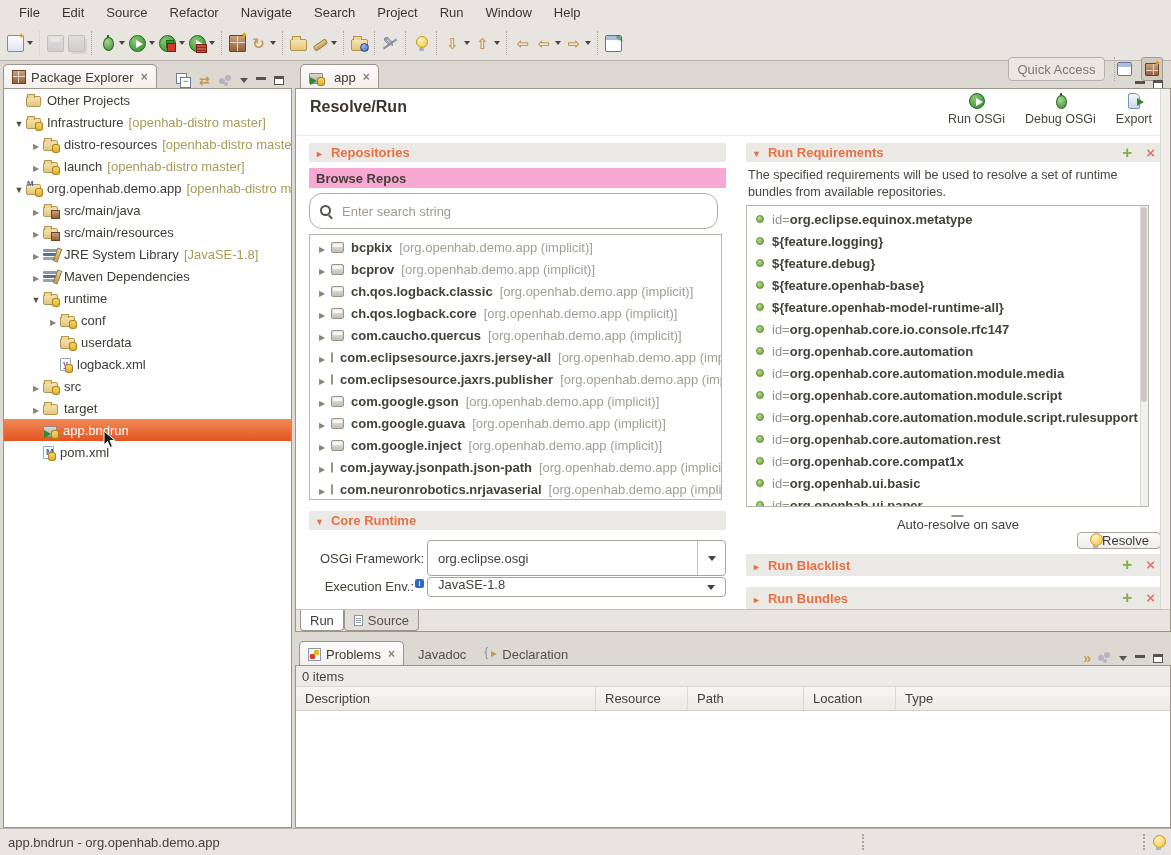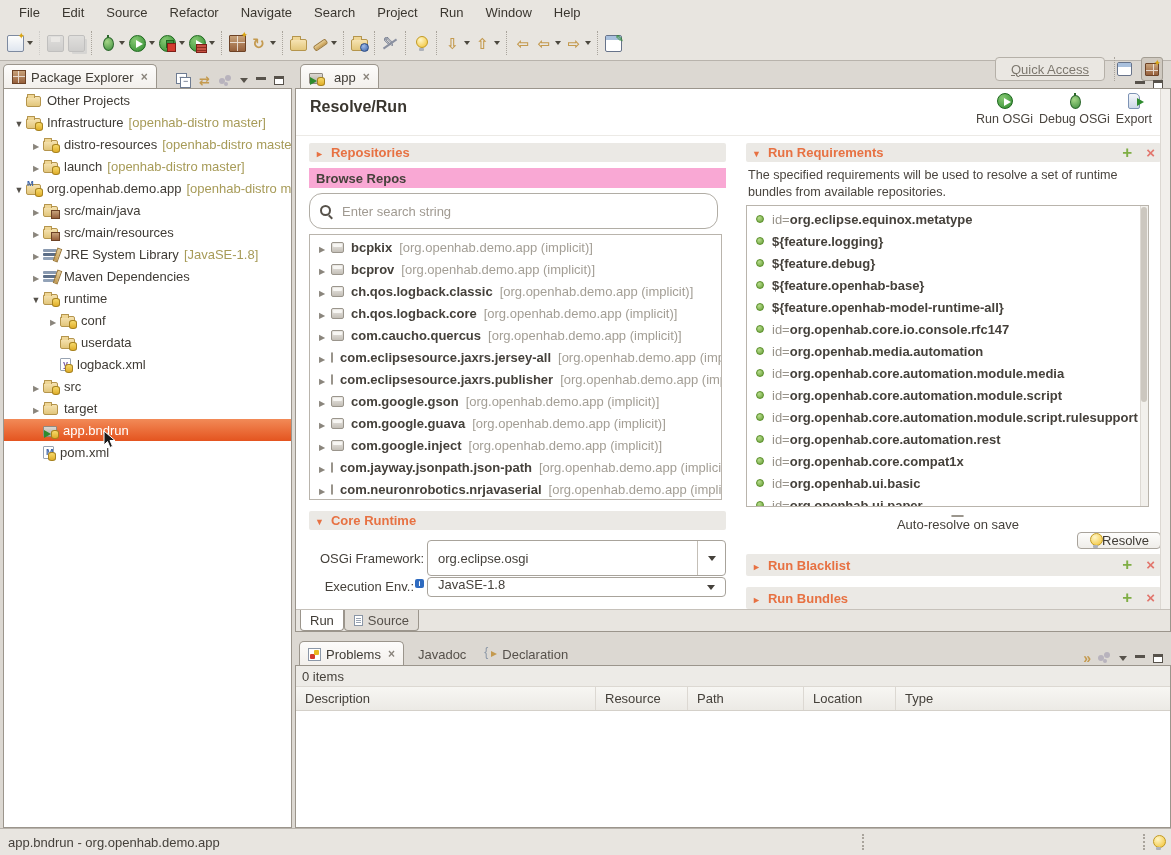--- a/index.html
+++ b/index.html
@@ -47,22 +47,22 @@
   .tb-brush::before { content:""; position:absolute; left:2px; top:7px; width:13px; height:4px; background:linear-gradient(#e8cf96,#c49a4f); border:1px solid #9a7636; border-radius:2px; transform:rotate(-35deg); }
   .tb-folderp::after { content:""; position:absolute; right:-2px; bottom:-2px; width:7px; height:7px; border-radius:50%; background:radial-gradient(circle at 35% 30%,#9db9e8,#3a62a8); border:1px solid #2a4a84; }
   .tb-pen::before { content:"✎"; position:absolute; left:1px; top:-1px; font-size:14px; color:#5d6880; }
   .tb-pen::after { content:""; position:absolute; left:0; top:8px; width:16px; height:2px; background:#8a90a0; transform:rotate(-35deg); }
   .tb-bulb::before { content:""; position:absolute; left:3px; top:1px; width:10px; height:10px; border-radius:50%; background:radial-gradient(circle at 35% 30%,#fff6c8,#f2c12e); border:1px solid #c29a22; }
   .tb-bulb::after { content:""; position:absolute; left:6px; bottom:1px; width:5px; height:3px; background:#aeb2ba; border-radius:1px; }
   .tb-win { background:#fff; border:1px solid #67738a; border-radius:2px; }
   .tb-win::before { content:""; position:absolute; left:0; top:0; right:0; height:4px; background:#a9c0dd; }
   .tb-win.pen::after { content:"✎"; position:absolute; right:-3px; top:-3px; font-size:10px; color:#2e8b2e; }
 
-  #quick-access { position:absolute; right:66px; top:31px; width:110px; height:24px; border:1px solid #b5b0a8;
-       border-radius:4px; color:#7d786f; display:flex; align-items:center; justify-content:center; background:#eae7e2;text-decoration:underline; }
+  #quick-access { position:absolute; right:66px; top:31px; width:97px; height:24px; border:1px solid #b5b0a8;
+       border-radius:4px; color:#7d786f; display:flex; align-items:center; justify-content:center; background:#eae7e2; }
   #persp-sep { position:absolute; right:56px; top:31px; height:24px; border-left:1px dotted #a9a49c; }
   #persp-icons { position:absolute; right:8px; top:31px; display:flex; gap:6px; align-items:center; }
   .persp { width:22px; height:24px; display:flex; align-items:center; justify-content:center; border-radius:3px; }
   .persp.pressed { background:#cfc9c0; border:1px solid #a39d93; }
 
   
   .tab { display:inline-flex; align-items:center; gap:5px; height:25px; padding:0 8px; border:1px solid #9b958c;
          border-bottom:none; border-radius:5px 5px 0 0; background:linear-gradient(#fdfcfb,#f2efeb); }
   .tab.inactive { background:transparent; border-color:transparent; color:#55504a; }
   .tab-close { color:#8a847c; font-weight:bold; font-size:12px; margin-left:2px; }
@@ -113,21 +113,21 @@
   .bnd::after { content:""; position:absolute; right:-3px; bottom:-3px; width:6px; height:7px; background:linear-gradient(#f6d96b,#e0ae2a); border:1px solid #a8831f; border-radius:40%/30%; }
 
   #cursor { position:absolute; left:103px; top:430px; z-index:60; }
 
   
   #editor-tabbar { position:absolute; left:295px; top:63px; width:876px; height:26px; display:flex; align-items:flex-end; }
   #editor-content { position:absolute; left:295px; top:88px; width:876px; height:544px; background:#fff;
        border:1px solid #9b958c; overflow:hidden; }
   #editor-title { position:absolute; left:14px; top:9px; font-size:16px; font-weight:bold; color:#3a362f; }
   #editor-hline { position:absolute; left:0; top:46px; width:100%; border-top:1px solid #eceae6; }
-  #editor-actions { position:absolute; right:18px; top:4px; display:flex; gap:6px; }
+  #editor-actions { position:absolute; right:18px; top:4px; display:flex; gap:20px; }
   .action { display:flex; flex-direction:column; align-items:center; gap:3px; }
   .a-ic { width:16px; height:16px; position:relative; display:block; }
   .a-label { font-size:12.5px; color:#4a453f; white-space:nowrap; }
   .a-export { background:linear-gradient(#f6f8fb,#ccd7e6); border:1px solid #7d93b5; border-radius:2px 5px 2px 2px; width:12px !important; margin:0 auto; }
   .a-export::after { content:""; position:absolute; right:-5px; bottom:2px; width:0; height:0; border-left:7px solid #2e8b2e; border-top:4px solid transparent; border-bottom:4px solid transparent; }
   #editor-scroll { position:absolute; right:0; top:0; bottom:22px; width:10px; background:#f1efeb; border-left:1px solid #dcd8d2; }
 
   .colL { position:absolute; left:13px; top:54px; width:417px; }
   .colR { position:absolute; left:450px; top:54px; width:415px; }
   .secbar { height:19px; background:#ebe9e5; border-radius:2px; display:flex; align-items:center; padding:0 6px; gap:7px; }
@@ -692,21 +692,21 @@
           
             <div class="qrow">
               <span class="gdot"></span>
               <span class="qpre">id=</span>
               <span class="qname">org.openhab.core.io.console.rfc147</span>
             </div>
           
             <div class="qrow">
               <span class="gdot"></span>
               <span class="qpre">id=</span>
-              <span class="qname">org.openhab.media.automation</span>
+              <span class="qname">org.openhab.core.automation</span>
             </div>
           
             <div class="qrow">
               <span class="gdot"></span>
               <span class="qpre">id=</span>
               <span class="qname">org.openhab.core.automation.module.media</span>
             </div>
           
             <div class="qrow">
               <span class="gdot"></span>

